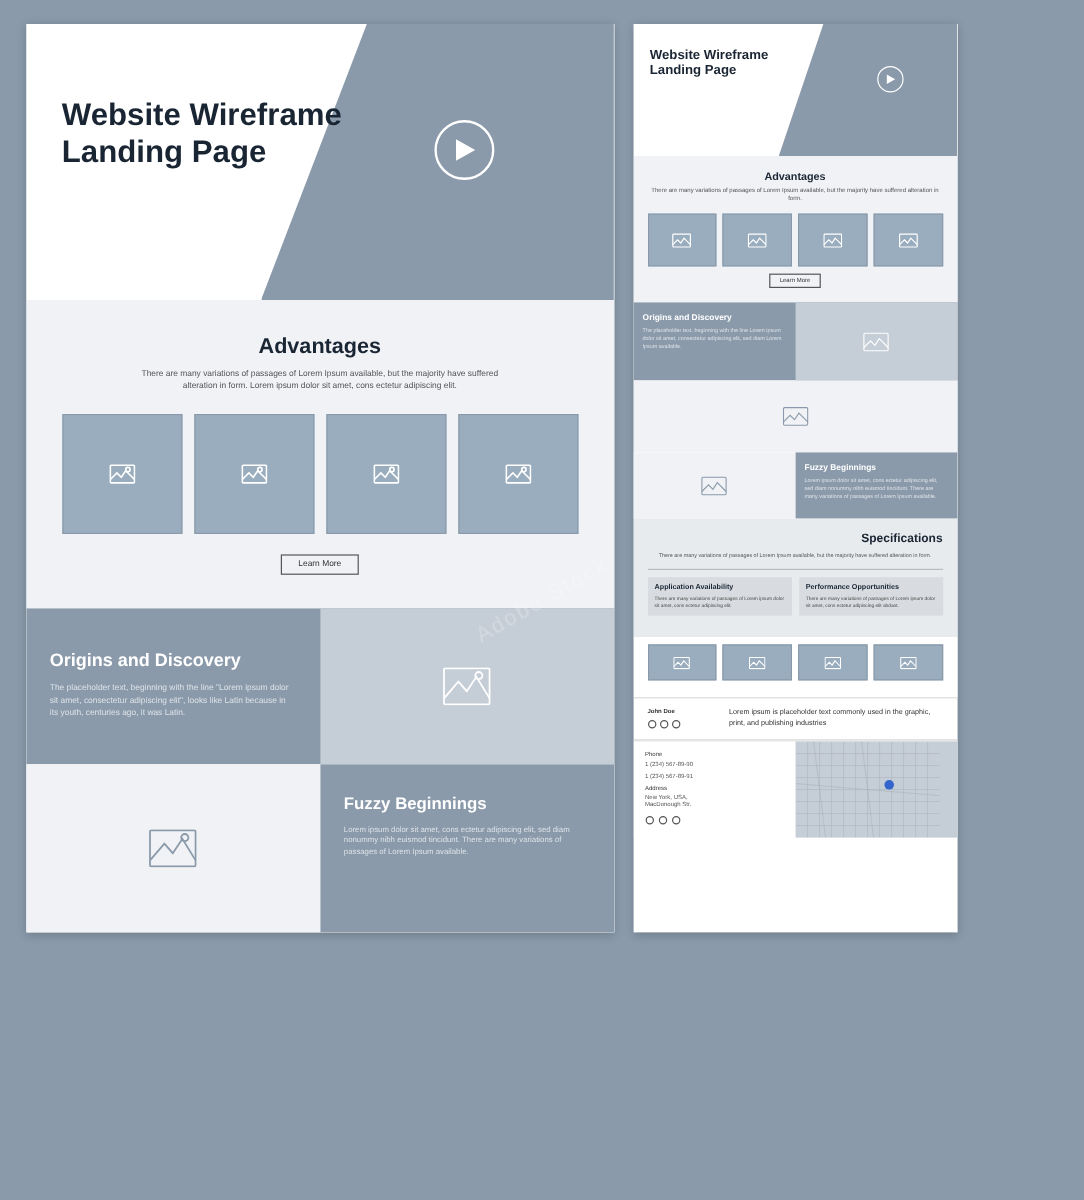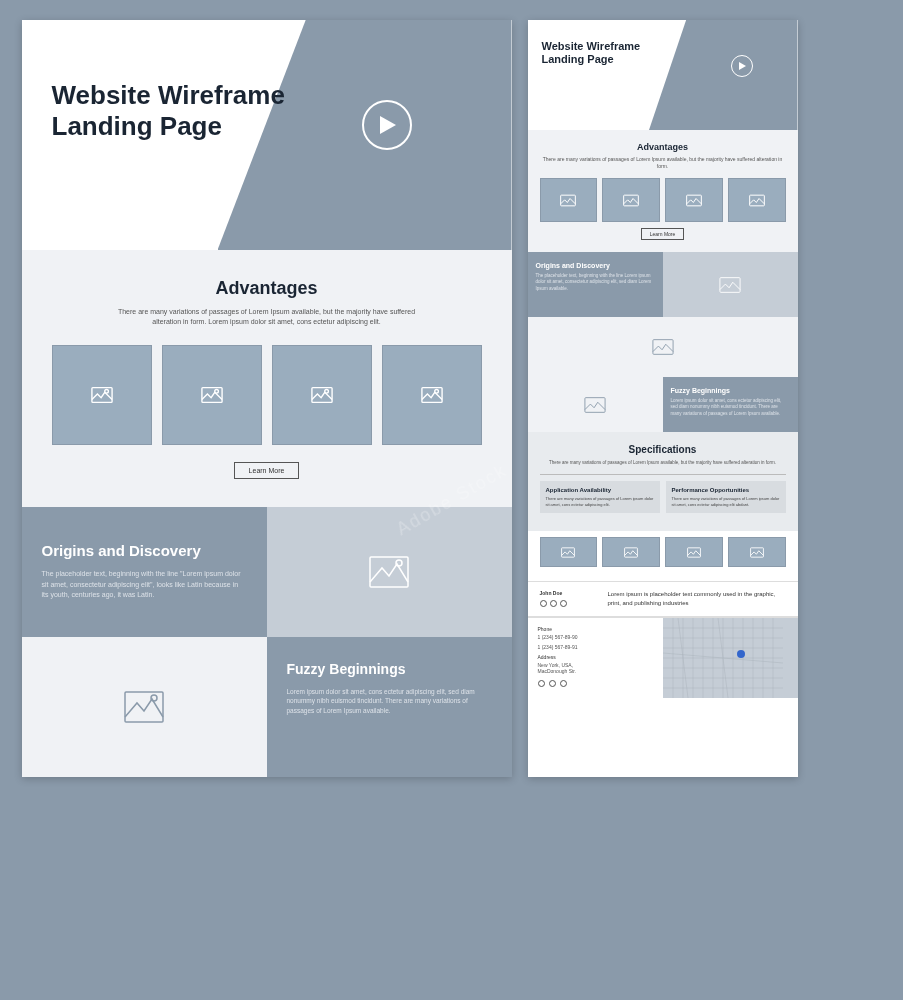--- a/index.html
+++ b/index.html
@@ -355,21 +355,21 @@
       color: #dde2e8;
       line-height: 1.4;
     }
 
     
     .r-specs {
       background: #e8ebee;
       padding: 12px;
     }
     .r-specs-title {
-      text-align: center;
+      text-align: right;
       font-size: 10px;
       font-weight: 700;
       color: #1a2533;
       margin-bottom: 5px;
     }
     .r-specs-text {
       text-align: center;
       font-size: 4.5px;
       color: #555;
       line-height: 1.4;

